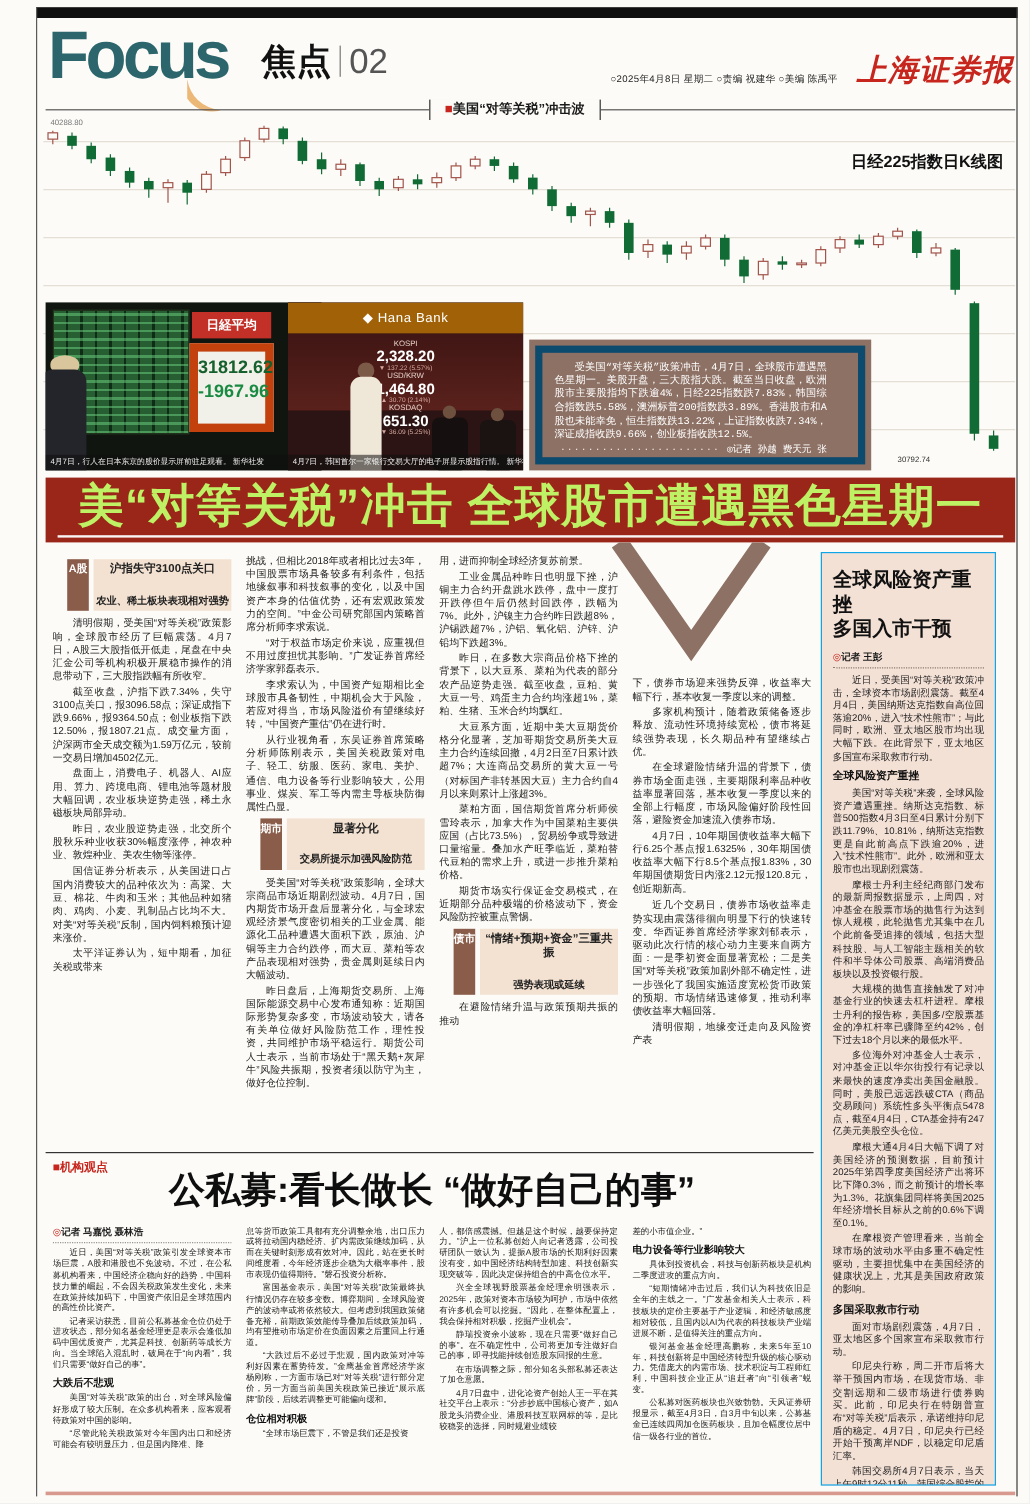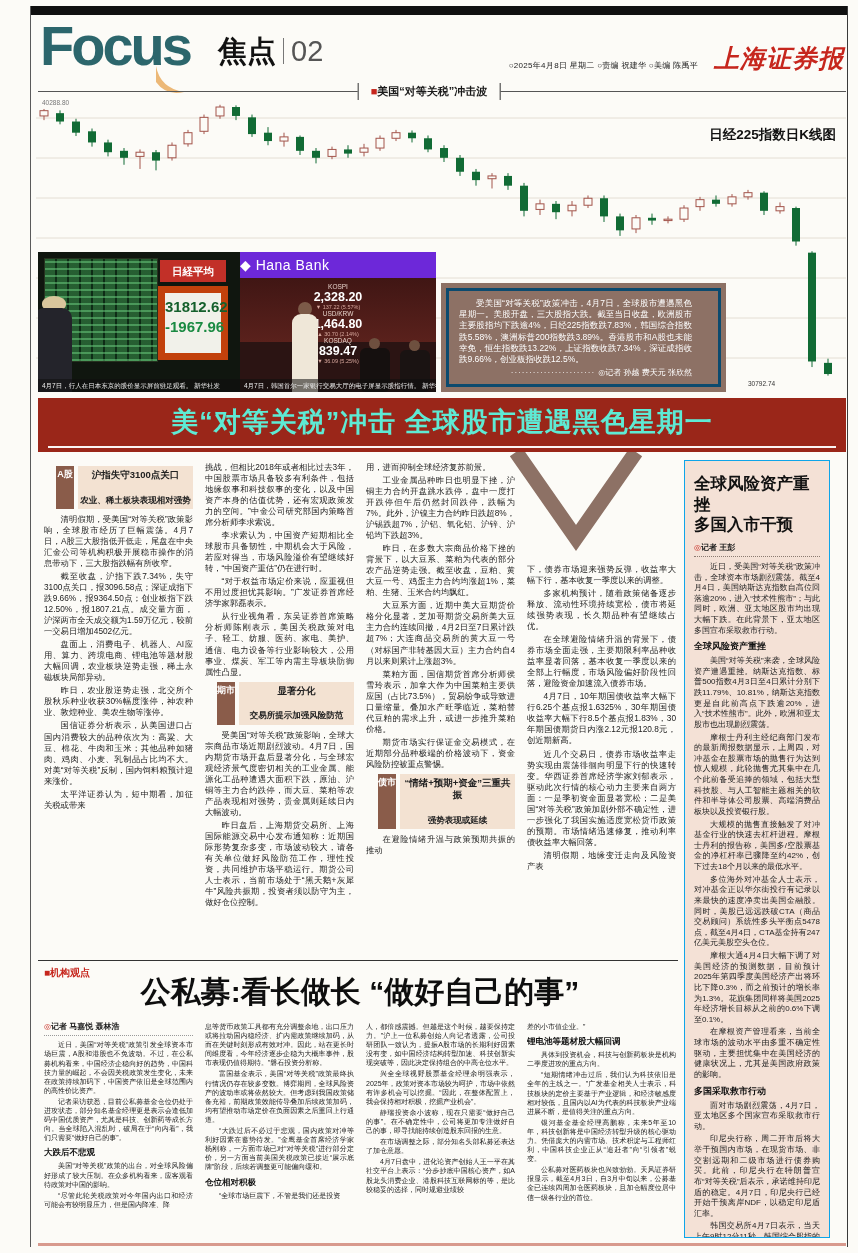--- a/index.html
+++ b/index.html
@@ -39,43 +39,43 @@
   .hat{left:4px;top:44px;width:24px;height:15px;background:#d9c69c;border-radius:50% 50% 40% 40%;}
   .person-body{left:-4px;top:56px;width:38px;height:84px;background:#24242b;border-radius:10px 10px 0 0;}
   .sign-red{left:122px;top:8px;width:66px;height:22px;background:#c23028;color:#fff;font-size:10.5px;
             font-weight:bold;text-align:center;line-height:22px;}
   .quote-panel{left:120px;top:34px;width:70px;height:74px;background:#f1f1ea;border:7px solid #c2410c;
                text-align:right;padding:6px 5px 0 0;box-sizing:border-box;}
   .qp-v{font-size:15px;font-weight:bold;color:#15602c;line-height:1.1;}
   .qp-c{font-size:15px;font-weight:bold;color:#1a8a42;line-height:1.4;}
   .caption{left:0;right:0;bottom:0;height:13px;background:rgba(15,15,15,.55);color:#eee;
            font-size:6.5px;line-height:13px;padding:0 4px;white-space:nowrap;overflow:hidden;}
-  .hana-strip{left:0;top:0;right:0;height:26px;background:#6d28d9;color:#fff;text-align:left;
-              font-size:14px;line-height:26px;letter-spacing:.5px;}
+  .hana-strip{left:0;top:0;right:0;height:26px;background:#a16207;color:#fff;text-align:center;
+              font-size:11px;line-height:26px;letter-spacing:.5px;}
   .hana-board{left:0;top:26px;right:0;height:64px;background:linear-gradient(#401614,#5a211c);
               display:flex;justify-content:space-around;padding-top:5px;box-sizing:border-box;flex-direction:column;}
   .hq{text-align:center;color:#fff;}
   .hq .l{font-size:6.5px;color:#e3cfc6;}
   .hq .v{font-size:12.5px;font-weight:bold;}
   .hq .s{font-size:5.5px;color:#d8a89e;}
   .pr-person{left:52px;top:62px;width:26px;height:78px;background:#efe7d8;border-radius:9px 9px 0 0;}
   .pr-head{left:58px;top:50px;width:14px;height:14px;background:#7c5a48;border-radius:50%;}
   .chair1{left:120px;top:96px;width:30px;height:44px;background:#15100f;border-radius:6px;}
   .chair2{left:160px;top:98px;width:30px;height:42px;background:#1a1312;border-radius:6px;}
   .sit-head{width:11px;height:11px;background:#6e503f;border-radius:50%;position:absolute;top:-10px;left:9px;}
   
   .lead-box{left:441px;top:283px;width:285px;height:109px;background:var(--brown);}
-  .lead-inner{position:absolute;inset:5px;border:3px solid #0c4a6e;padding:7px 26px 0 10px;
-              color:#fff;font-size:8.5px;line-height:1.32;text-align:justify;text-justify:inter-character;overflow:hidden;}
+  .lead-inner{position:absolute;inset:5px;border:6px solid #0c4a6e;padding:7px 26px 0 10px;
+              color:#fff;font-size:8.5px;line-height:1.32;text-align:justify;text-justify:inter-character;overflow:hidden;font-family:Liberation Mono, monospace;}
   .lead-p{text-indent:2em;}
   .lead-by{text-align:right;font-size:8px;margin-top:3px;}
   .lead-by::before{content:"·······················  ";color:rgba(255,255,255,.85);letter-spacing:1px;}
   
   .banner{left:38px;top:398px;width:808px;height:54px;background:var(--banner-red);}
-  .banner h1{margin:0;color:#5eead4;font-size:27px;font-weight:bold;text-align:center;line-height:48px;letter-spacing:1px;}
+  .banner h1{margin:0;color:#bef264;font-size:38px;font-weight:bold;text-align:center;line-height:48px;letter-spacing:1px;}
   .banner-line{position:absolute;left:10px;right:10px;bottom:4px;height:2px;background:rgba(255,255,255,.95);}
   .tail-v{left:506px;top:452px;z-index:5;}
   
   .main-cols{left:44px;top:462px;width:632px;height:498px;display:flex;gap:12px;}
   .col{width:149px;flex:none;height:100%;overflow:hidden;font-size:8.3px;line-height:1.33;
        text-align:justify;text-justify:inter-character;color:#222;}
   .col.pad-top{padding-top:102px;box-sizing:border-box;}
   .para{text-indent:2em;margin:0 0 2px 0;}
   .para.ni{text-indent:0;}
   .subhead{font-weight:bold;font-size:9.5px;margin:5px 0 3px;text-indent:0;color:#111;}
@@ -259,21 +259,21 @@
         <div class="v">2,328.20</div>
         <div class="s">▼ 137.22 (5.57%)</div>
       </div>
       <div class="hq">
         <div class="l">USD/KRW</div>
         <div class="v">1,464.80</div>
         <div class="s">▲ 30.70 (2.14%)</div>
       </div>
       <div class="hq">
         <div class="l">KOSDAQ</div>
-        <div class="v">839.47</div>
+        <div class="v">651.30</div>
         <div class="s">▼ 36.09 (5.25%)</div>
       </div>
     </div>
     <div class="abs pr-head"></div>
     <div class="abs pr-person"></div>
     <div class="abs chair1">
         <div class="sit-head"></div>
       </div>
     <div class="abs chair2">
         <div class="sit-head"></div>
@@ -307,22 +307,22 @@
         </div>
         <div class="para">清明假期，受美国“对等关税”政策影响，全球股市经历了巨幅震荡。4月7日，A股三大股指低开低走，尾盘在中央汇金公司等机构积极开展稳市操作的消息带动下，三大股指跌幅有所收窄。</div>
         <div class="para">截至收盘，沪指下跌7.34%，失守3100点关口，报3096.58点；深证成指下跌9.66%，报9364.50点；创业板指下跌12.50%，报1807.21点。成交量方面，沪深两市全天成交额为1.59万亿元，较前一交易日增加4502亿元。</div>
         <div class="para">盘面上，消费电子、机器人、AI应用、算力、跨境电商、锂电池等题材股大幅回调，农业板块逆势走强，稀土永磁板块局部异动。</div>
         <div class="para">昨日，农业股逆势走强，北交所个股秋乐种业收获30%幅度涨停，神农种业、敦煌种业、美农生物等涨停。</div>
         <div class="para">国信证券分析表示，从美国进口占国内消费较大的品种依次为：高粱、大豆、棉花、牛肉和玉米；其他品种如猪肉、鸡肉、小麦、乳制品占比均不大。对美“对等关税”反制，国内饲料粮预计迎来涨价。</div>
         <div class="para">太平洋证券认为，短中期看，加征关税或带来</div>
       </div>
       <div class="col">
         <div class="para ni">挑战，但相比2018年或者相比过去3年，中国股票市场具备较多有利条件，包括地缘叙事和科技叙事的变化，以及中国资产本身的估值优势，还有宏观政策发力的空间。”中金公司研究部国内策略首席分析师李求索说。</div>
+        <div class="para">“对于权益市场定价来说，应重视但不用过度担忧其影响。”广发证券首席经济学家郭磊表示。</div>
         <div class="para">李求索认为，中国资产短期相比全球股市具备韧性，中期机会大于风险，若应对得当，市场风险溢价有望继续好转，“中国资产重估”仍在进行时。</div>
-        <div class="para">“对于权益市场定价来说，应重视但不用过度担忧其影响。”广发证券首席经济学家郭磊表示。</div>
         <div class="para">从行业视角看，东吴证券首席策略分析师陈刚表示，美国关税政策对电子、轻工、纺服、医药、家电、美护、通信、电力设备等行业影响较大，公用事业、煤炭、军工等内需主导板块防御属性凸显。</div>
         <div class="sec">
           <div class="sec-tag">期市</div>
           <div class="sec-title">
             <div class="sec-l1">显著分化</div>
             <div class="sec-l2">交易所提示加强风险防范</div>
           </div>
         </div>
         <div class="para">受美国“对等关税”政策影响，全球大宗商品市场近期剧烈波动。4月7日，国内期货市场开盘后显著分化，与全球宏观经济景气度密切相关的工业金属、能源化工品种遭遇大面积下跌，原油、沪铜等主力合约跌停，而大豆、菜粕等农产品表现相对强势，贵金属则延续日内大幅波动。</div>
         <div class="para">昨日盘后，上海期货交易所、上海国际能源交易中心发布通知称：近期国际形势复杂多变，市场波动较大，请各有关单位做好风险防范工作，理性投资，共同维护市场平稳运行。期货公司人士表示，当前市场处于“黑天鹅+灰犀牛”风险共振期，投资者须以防守为主，做好仓位控制。</div>
@@ -393,21 +393,21 @@
       </div>
       <div class="col">
         <div class="para ni">人，都倍感震撼。但越是这个时候，越要保持定力。”沪上一位私募创始人向记者透露，公司投研团队一致认为，提振A股市场的长期利好因素没有变，如中国经济结构转型加速、科技创新实现突破等，因此决定保持组合的中高仓位水平。</div>
         <div class="para">兴全全球视野股票基金经理余明强表示，2025年，政策对资本市场较为呵护，市场中依然有许多机会可以挖掘。“因此，在整体配置上，我会保持相对积极，挖掘产业机会”。</div>
         <div class="para">静瑞投资余小波称，现在只需要“做好自己的事”。在不确定性中，公司将更加专注做好自己的事，即寻找能持续创造股东回报的生意。</div>
         <div class="para">在市场调整之际，部分知名头部私募还表达了加仓意愿。</div>
         <div class="para">4月7日盘中，进化论资产创始人王一平在其社交平台上表示：“分步抄底中国核心资产，如A股龙头消费企业、港股科技互联网标的等，是比较稳妥的选择，同时规避业绩较</div>
       </div>
       <div class="col">
         <div class="para ni">差的小市值企业。”</div>
-        <div class="subhead">锂电池等题材股大幅回调</div>
+        <div class="subhead">电力设备等行业影响较大</div>
         <div class="para">具体到投资机会，科技与创新药板块是机构二季度进攻的重点方向。</div>
         <div class="para">“短期情绪冲击过后，我们认为科技依旧是全年的主线之一。”广发基金相关人士表示，科技板块的定价主要基于产业逻辑，和经济敏感度相对较低，且国内以AI为代表的科技板块产业端进展不断，是值得关注的重点方向。</div>
         <div class="para">银河基金基金经理高鹏称，未来5年至10年，科技创新将是中国经济转型升级的核心驱动力。凭借庞大的内需市场、技术积淀与工程师红利，中国科技企业正从“追赶者”向“引领者”蜕变。</div>
         <div class="para">公私募对医药板块也兴致勃勃。天风证券研报显示，截至4月3日，自3月中旬以来，公募基金已连续四周加仓医药板块，且加仓幅度位居中信一级各行业的首位。</div>
       </div>
     </div>
 
   <div class="abs red-rule"></div>
 </div>
 

